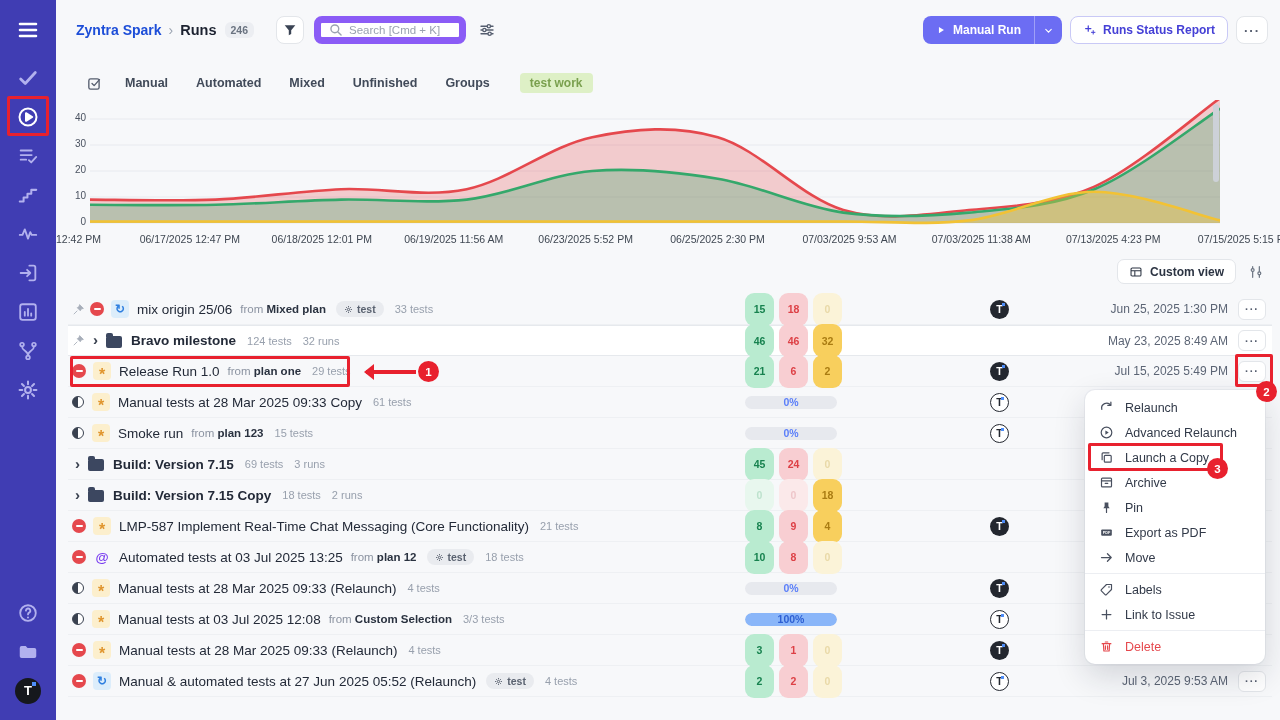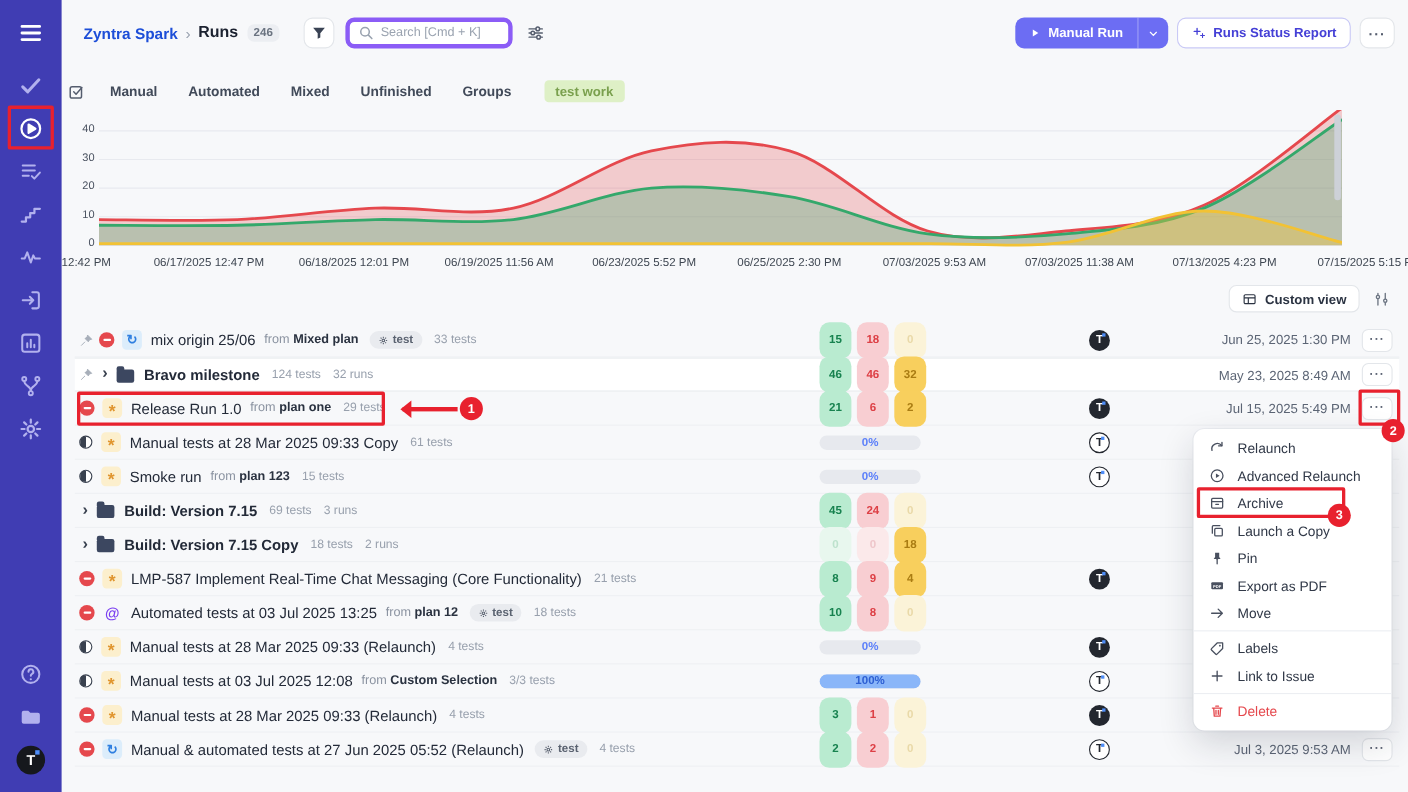--- a/index.html
+++ b/index.html
@@ -17,33 +17,33 @@
   .sb-avatar::after { content:""; position:absolute; top:4px; right:5px; width:4px; height:4px; background:#4e8df7; }
 
   
   .header { position:absolute; left:76px; top:14px; right:12px; height:32px; display:flex; align-items:center; }
   .crumb-project { font-size:14px; font-weight:600; color:#1d4ed8; }
   .crumb-sep { margin:0 7px; color:#9aa3b0; font-size:14px; }
   .crumb-page { font-size:14.5px; font-weight:700; color:#1c2230; }
   .crumb-count { margin-left:8px; background:#eceef2; color:#6a7380; font-size:10.5px; font-weight:700; border-radius:6px; padding:2px 6px; }
   .icon-btn { width:28px; height:28px; border:1px solid #e3e6ea; background:#fff; border-radius:8px; display:flex; align-items:center; justify-content:center; cursor:pointer; }
   .hdr-filter { margin-left:22px; }
-  .search-box { margin-left:10px; width:152px; height:28px; border:4px solid #8b5cf6; background:#fff; border-radius:8px; display:flex; align-items:center; padding:0 8px; gap:6px; }
+  .search-box { margin-left:10px; width:152px; height:28px; border:7px solid #8b5cf6; background:#fff; border-radius:8px; display:flex; align-items:center; padding:0 8px; gap:6px; }
   .search-box input { border:none; outline:none; width:100%; font-size:11.5px; font-family:"Liberation Sans",sans-serif; color:#434b59; background:transparent; }
   .search-box input::placeholder { color:#9aa3b0; }
   .hdr-adjust { margin-left:12px; color:#555d6e; display:flex; cursor:pointer; }
   .hdr-right { margin-left:auto; display:flex; align-items:center; gap:8px; }
   .btn-primary { height:28px; background:#6c6df3; border-radius:8px; display:flex; align-items:stretch; color:#fff; cursor:pointer; overflow:hidden; }
   .btn-primary .bp-main { display:flex; align-items:center; gap:7px; padding:0 13px; font-size:12px; font-weight:700; }
   .btn-primary .bp-caret { display:flex; align-items:center; padding:0 8px; border-left:1px solid rgba(255,255,255,.35); font-size:10px; }
   .btn-outline { height:28px; border:1px solid #c9c9f6; background:#fff; color:#4540d6; border-radius:8px; display:flex; align-items:center; gap:6px; padding:0 12px; font-size:12px; font-weight:700; cursor:pointer; }
   .btn-more { font-size:13px; font-weight:700; color:#555d6e; letter-spacing:1px; }
 
   
-  .tabsrow { position:absolute; left:61px; top:70px; height:26px; display:flex; align-items:center; }
+  .tabsrow { position:absolute; left:86px; top:70px; height:26px; display:flex; align-items:center; }
   .tabs-lead-icon { color:#555d6e; display:flex; margin-right:22px; cursor:pointer; }
   .tab { font-size:12.5px; font-weight:600; color:#414a59; margin-right:28px; cursor:pointer; }
   .tag-filter { background:#def0c6; color:#7aa04e; font-size:12px; font-weight:600; padding:3px 10px; border-radius:4px; margin-left:2px; cursor:pointer; }
 
   
   .chart-ylabels span { position:absolute; right:1194px; width:30px; text-align:right; font-size:10px; color:#4a5260; }
   .chart-svg { position:absolute; left:90px; top:100px; }
   .chart-xlabels span { position:absolute; top:233px; transform:translateX(-50%); font-size:10.5px; color:#3f4752; white-space:nowrap; }
   .chart-scrollthumb { position:absolute; left:1213px; top:104px; width:6px; height:78px; background:#cdd1d8; border-radius:3px; }
 
@@ -575,34 +575,34 @@
         <svg width="15" height="15" viewBox="0 0 24 24" fill="none" stroke="currentColor" stroke-linecap="round" stroke-linejoin="round" stroke-width="1.9">
           <circle cx="12" cy="12" r="8.5"></circle>
           <path d="M10.2 8.6l5.4 3.4-5.4 3.4z" fill="currentColor" stroke="none"></path>
         </svg>
       </span>
       <span>Advanced Relaunch</span>
     </div>
     <div class="cm-item">
       <span class="ci">
         <svg width="15" height="15" viewBox="0 0 24 24" fill="none" stroke="currentColor" stroke-linecap="round" stroke-linejoin="round" stroke-width="1.9">
+          <rect x="8.5" y="8.5" width="11" height="11" rx="1.5"></rect>
+          <path d="M5 15.5V6a1.5 1.5 0 0 1 1.5-1.5H16"></path>
+        </svg>
+      </span>
+      <span>Launch a Copy</span>
+    </div>
+    <div class="cm-item">
+      <span class="ci">
+        <svg width="15" height="15" viewBox="0 0 24 24" fill="none" stroke="currentColor" stroke-linecap="round" stroke-linejoin="round" stroke-width="1.9">
           <rect x="4" y="5" width="16" height="14" rx="1.5"></rect>
           <path d="M4 9.5h16M10 13.5h4"></path>
         </svg>
       </span>
       <span>Archive</span>
-    </div>
-    <div class="cm-item">
-      <span class="ci">
-        <svg width="15" height="15" viewBox="0 0 24 24" fill="none" stroke="currentColor" stroke-linecap="round" stroke-linejoin="round" stroke-width="1.9">
-          <rect x="8.5" y="8.5" width="11" height="11" rx="1.5"></rect>
-          <path d="M5 15.5V6a1.5 1.5 0 0 1 1.5-1.5H16"></path>
-        </svg>
-      </span>
-      <span>Launch a Copy</span>
     </div>
     <div class="cm-item">
       <span class="ci">
         <svg width="15" height="15" viewBox="0 0 24 24" fill="none" stroke="currentColor" stroke-linecap="round" stroke-linejoin="round" stroke-width="1.9">
           <path d="M9 4h6v6l2 3H7l2-3z" fill="currentColor" stroke="none"></path>
           <path d="M12 13.5V20"></path>
         </svg>
       </span>
       <span>Pin</span>
     </div>

